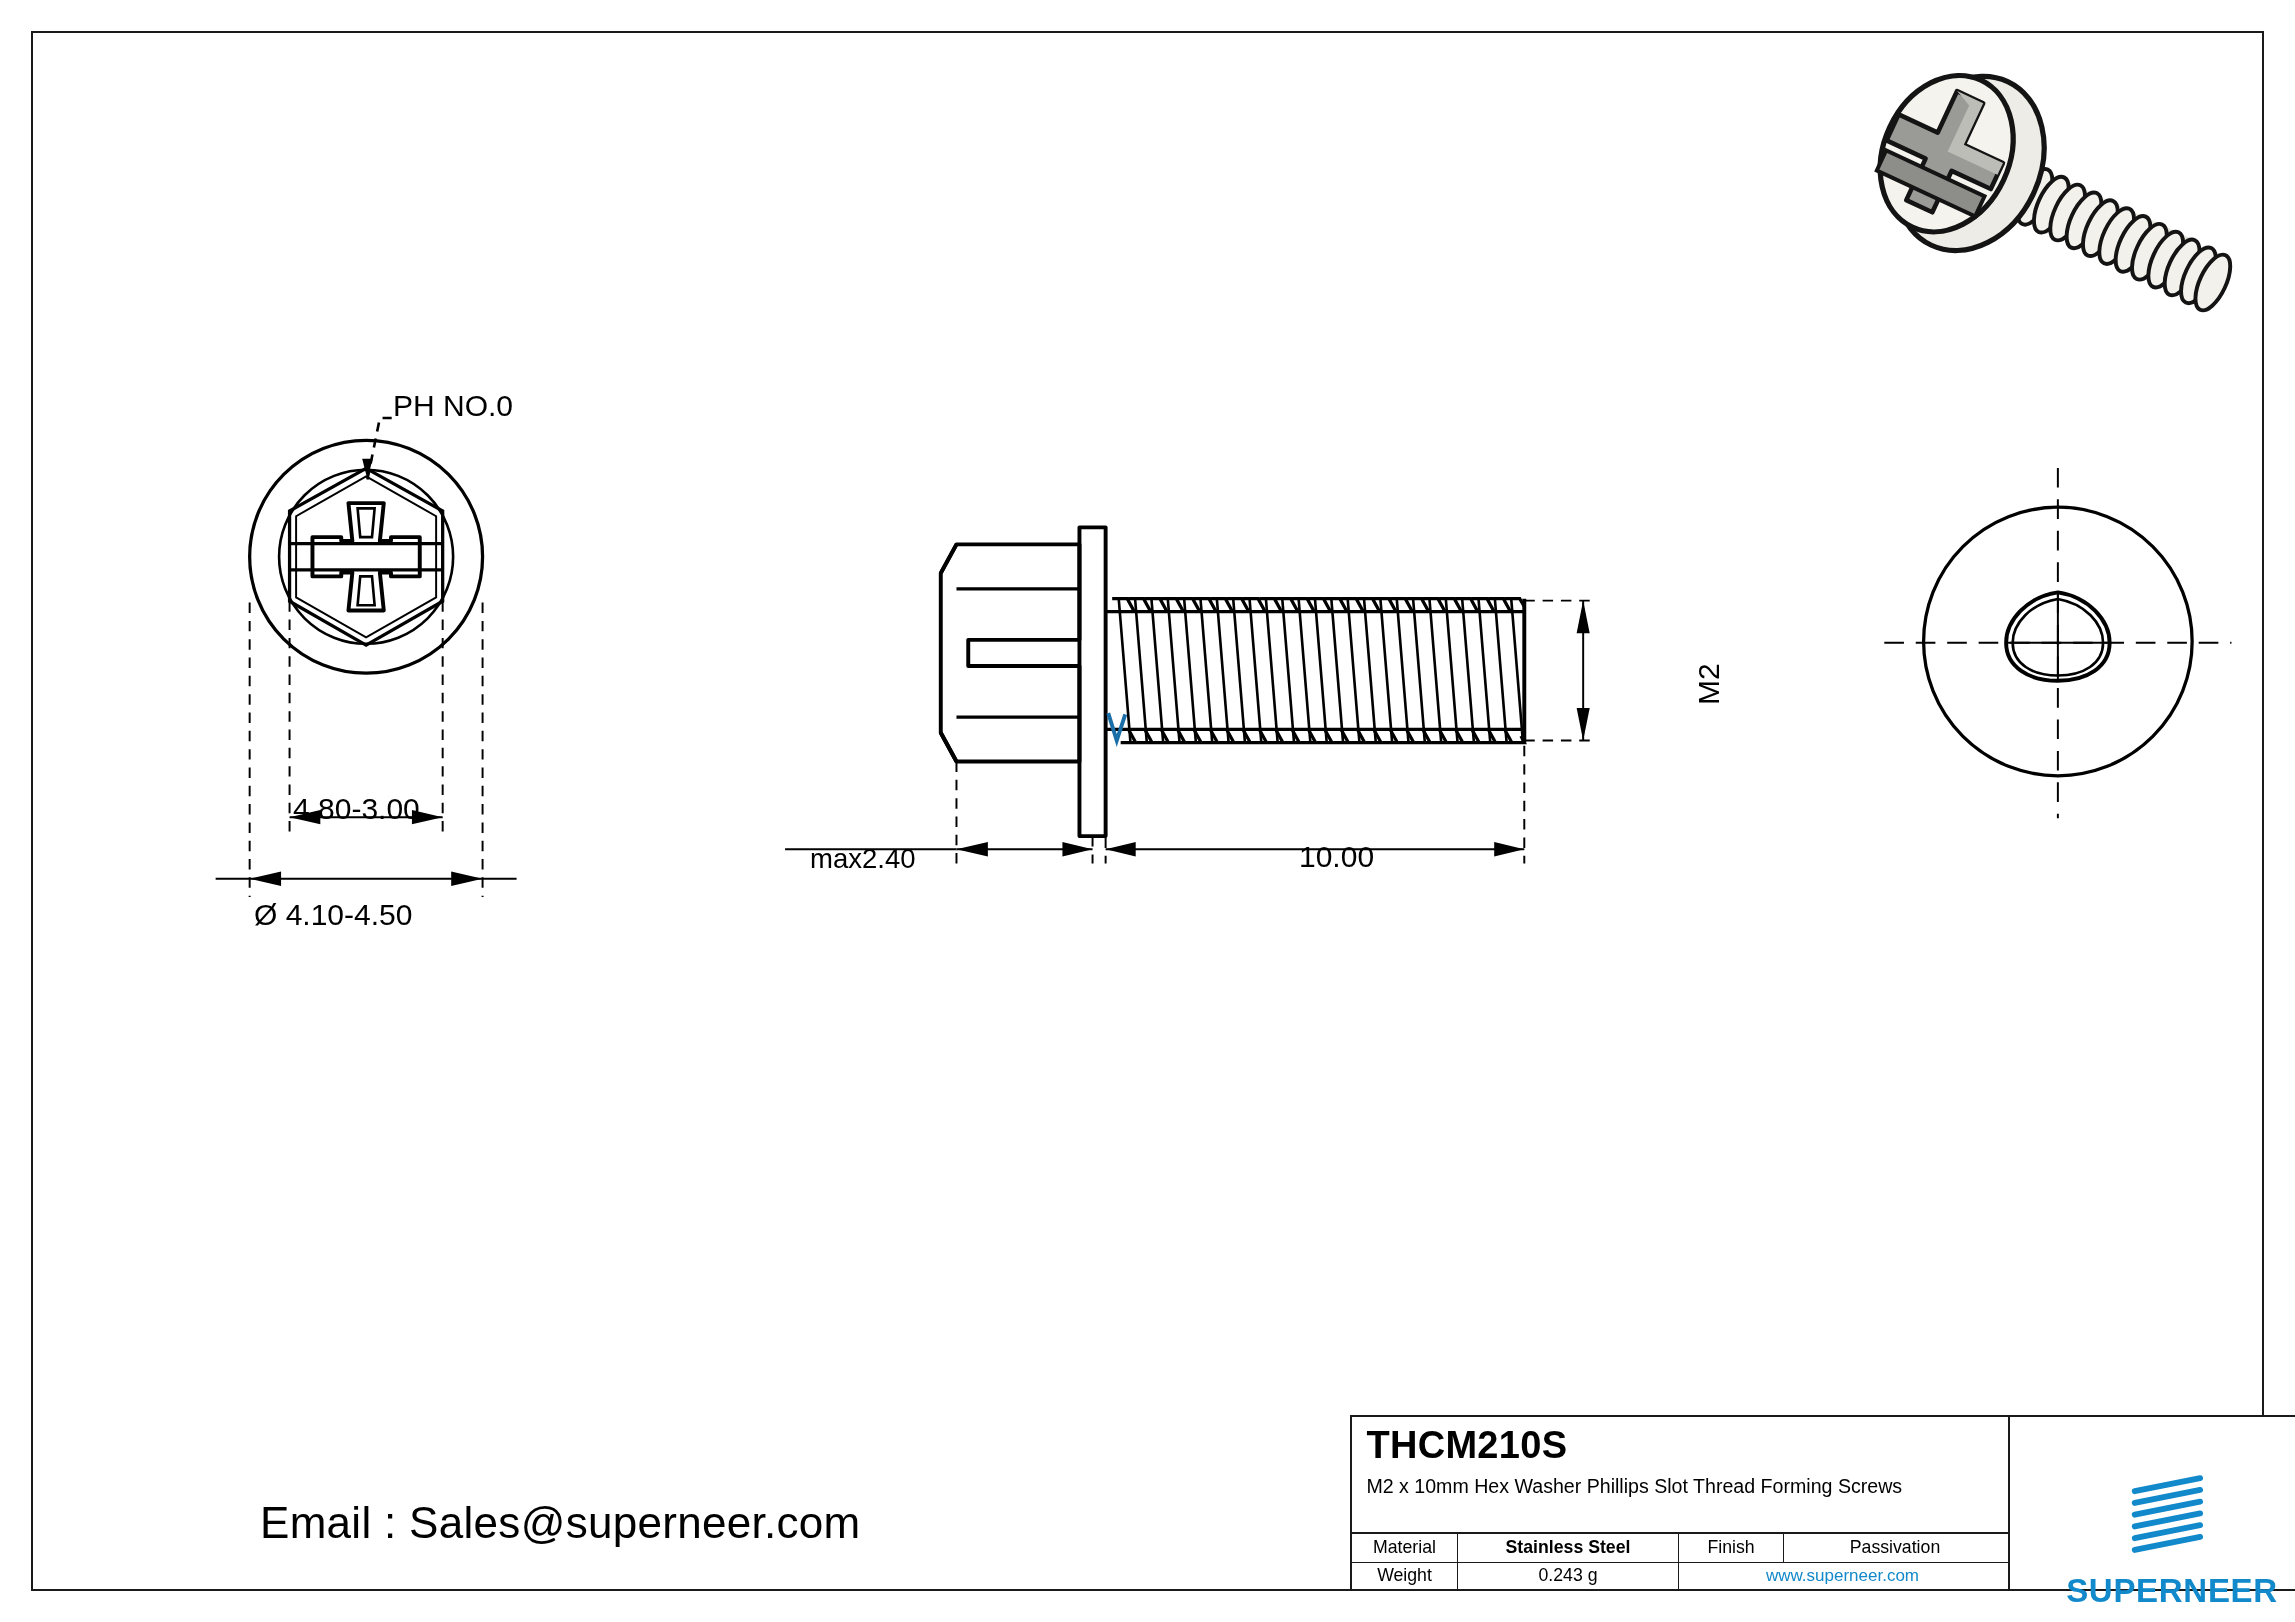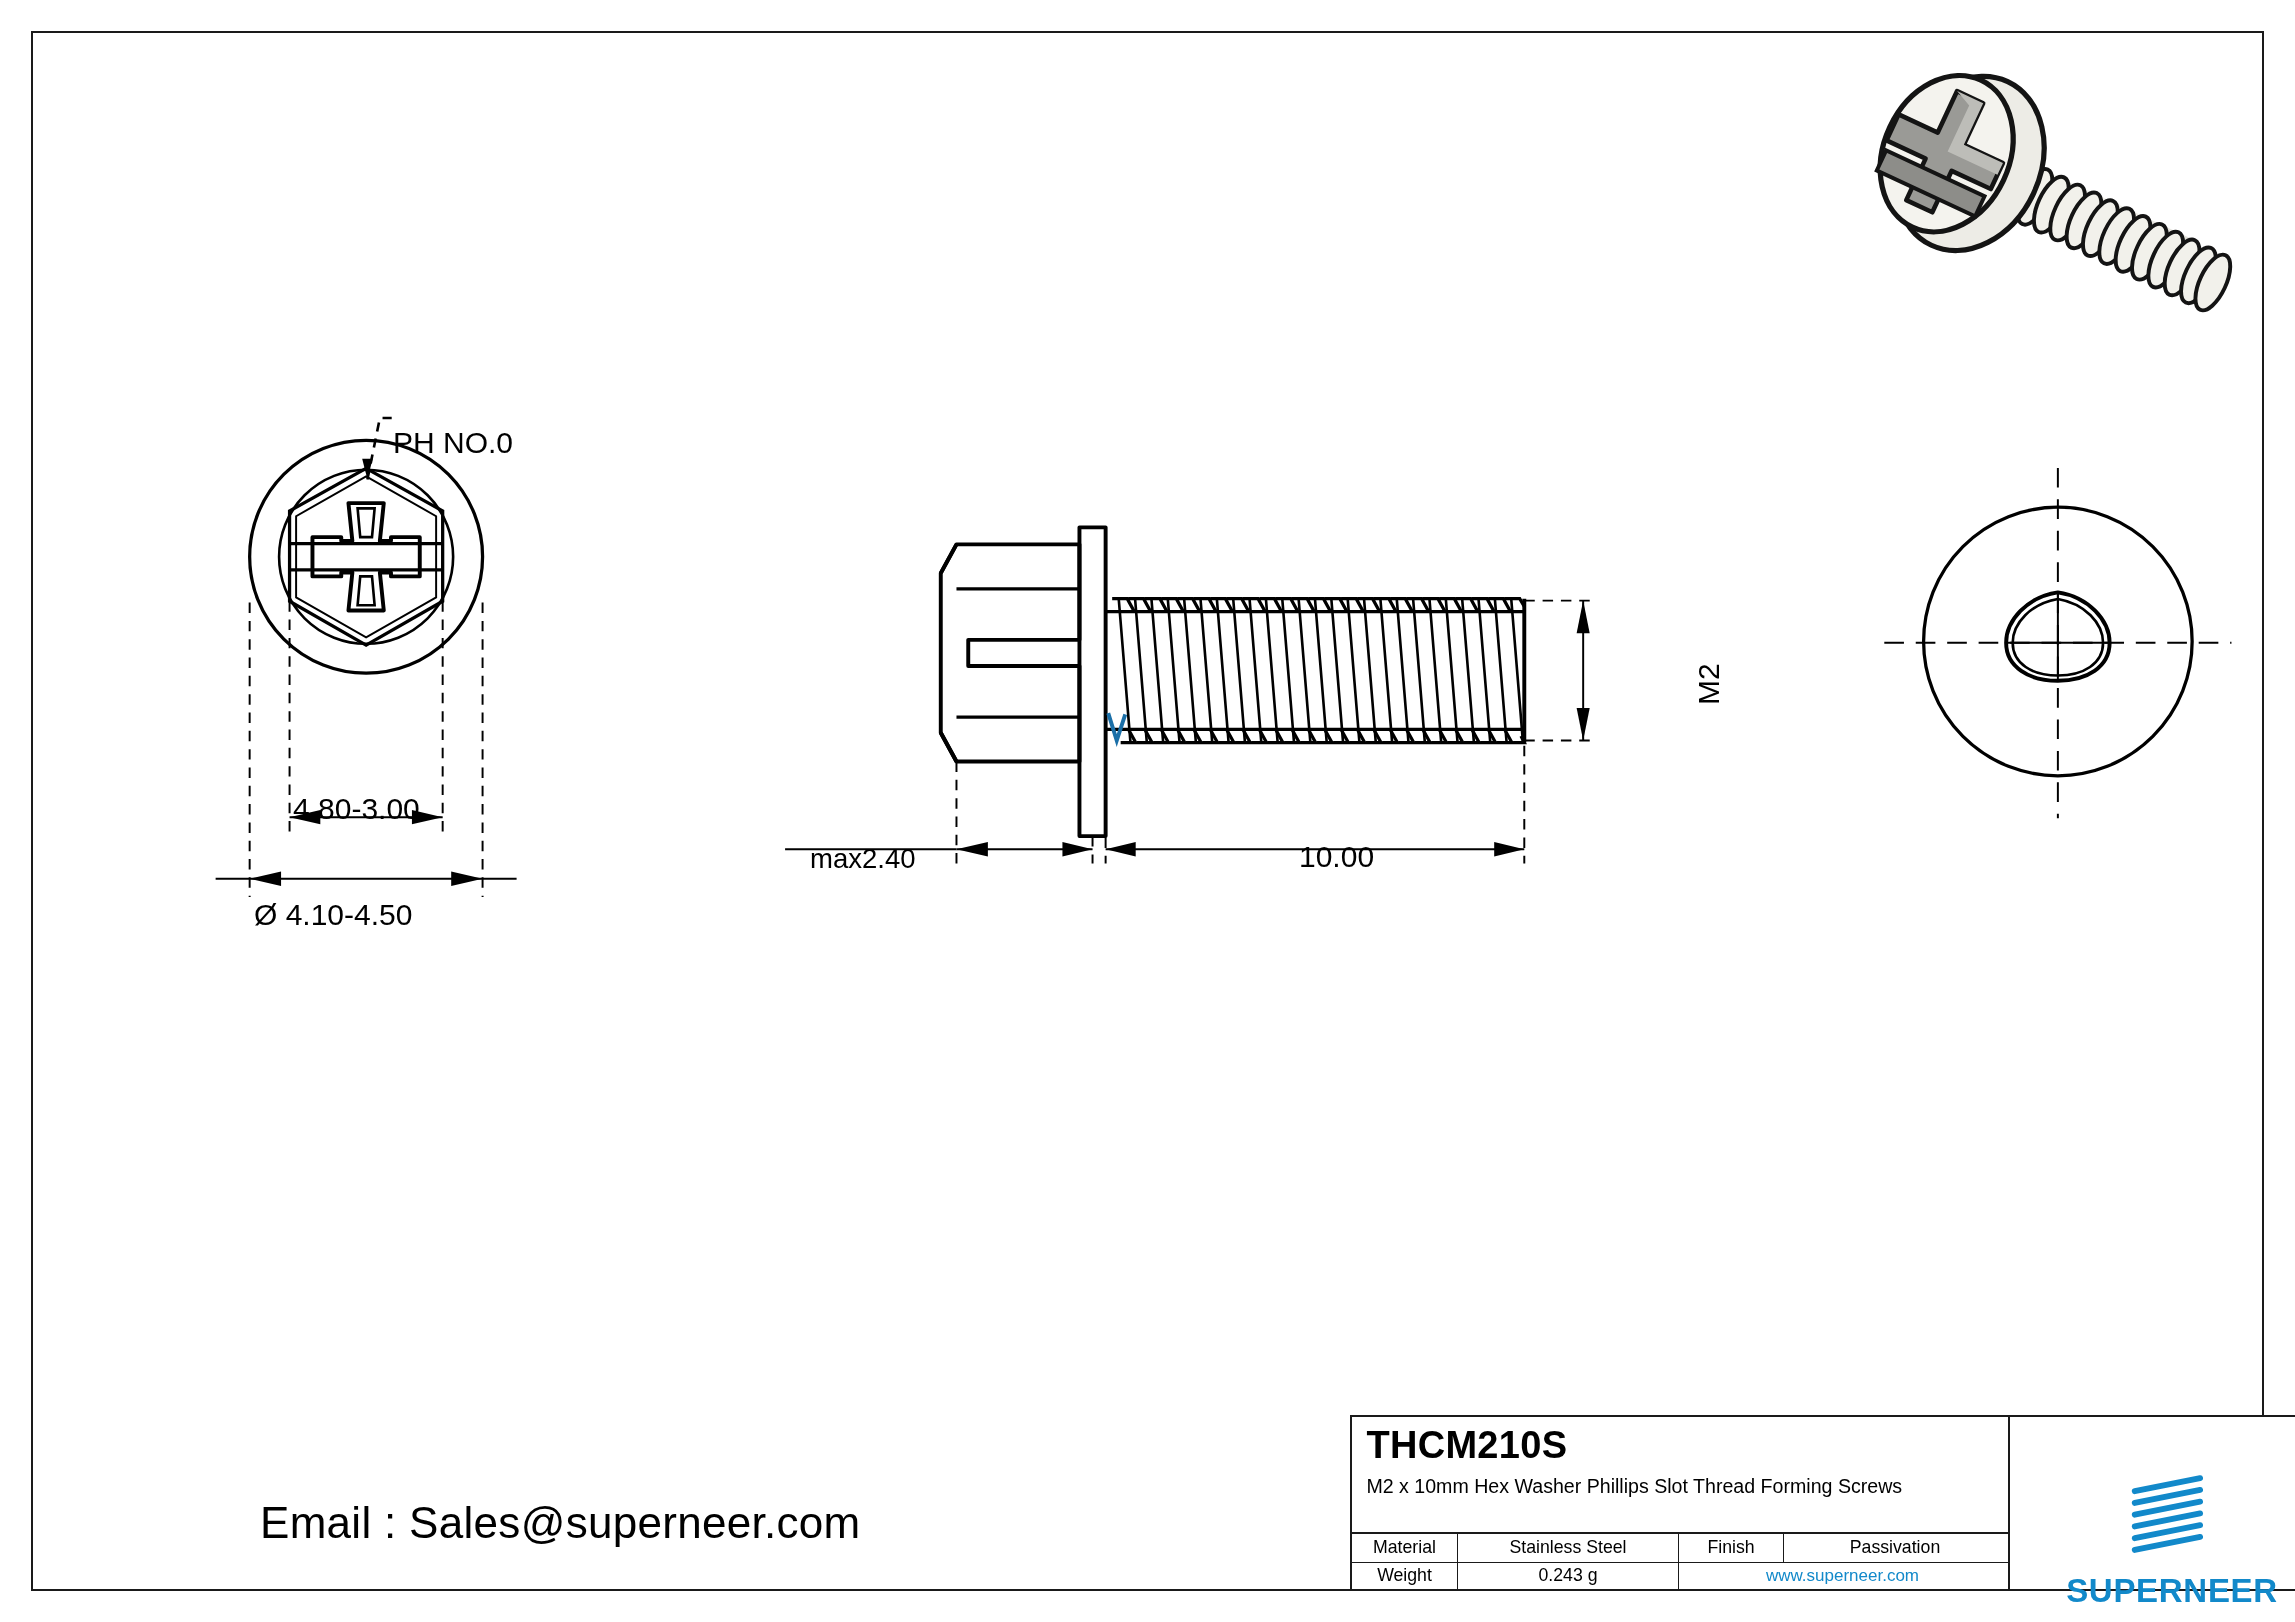--- a/index.html
+++ b/index.html
@@ -22,21 +22,21 @@
   .tb-partno{font-size:38px;font-weight:bold;letter-spacing:0.3px;line-height:1.05;
              font-family:"Liberation Sans",sans-serif;}
   .tb-desc{font-size:19.6px;margin-top:9.2px;line-height:1.2;}
   .tb-rows{border-top:2px solid #1a1a1a;box-sizing:border-box;}
   .tb-row{display:flex;height:27.5px;box-sizing:border-box;}
   .tb-row.r2{border-top:1.3px solid #1a1a1a;}
   .tb-cell{display:flex;align-items:center;justify-content:center;
            box-sizing:border-box;font-size:17.7px;height:100%;}
   .tb-cell.b{border-right:1.3px solid #1a1a1a;}
   .c-material{width:106px;}
-  .c-matval{width:221px;}
+  .c-matval{width:221px;font-weight:bold;}
   .c-finish{width:105px;}
   .c-finval{width:222px;}
   .c-weight{width:106px;}
   .c-wval{width:221px;}
   .c-url{width:327px;}
   .url{color:#1289CA;font-size:17px;}
 
   .tb-right{flex:1;display:flex;flex-direction:column;align-items:center;
             justify-content:flex-start;padding-top:11.8px;box-sizing:border-box;margin-top:45px;}
   .brandmark{width:98px;height:84px;}
@@ -153,21 +153,21 @@
       <g stroke="#000" stroke-width="3" fill="none">
         <line x1="82" y1="340" x2="82" y2="790" stroke-dasharray="16 12"></line>
         <line x1="438" y1="340" x2="438" y2="790" stroke-dasharray="16 12"></line>
         <line x1="30" y1="762" x2="490" y2="762"></line>
       </g>
       <polygon points="82,762 130,751 130,773" fill="#000"></polygon>
       <polygon points="438,762 390,751 390,773" fill="#000"></polygon>
     </svg>
   </div>
 
-  <div class="dimtext" style="left:393px;top:389px;margin-top:37px;">PH NO.0</div>
+  <div class="dimtext" style="left:393px;top:389px;">PH NO.0</div>
   <div class="dimtext" style="left:293px;top:792px;">4.80-3.00</div>
   <div class="dimtext" style="left:254px;top:898px;">Ø 4.10-4.50</div>
 
   <div class="abs" style="left:772px;top:471px;width:942px;height:445px;">
     <svg width="942" height="445" viewBox="0 0 1440 680">
       <g fill="none" stroke="#000" stroke-width="6" stroke-linejoin="round">
 
         <path d="M 282 112 L 470 112 L 470 258 L 300 258 L 300 298 L 470 298
                  L 470 444 L 282 444 L 258 400 L 258 156 Z"></path>
         <path d="M 258 156 L 282 112 M 258 400 L 282 444"></path>

